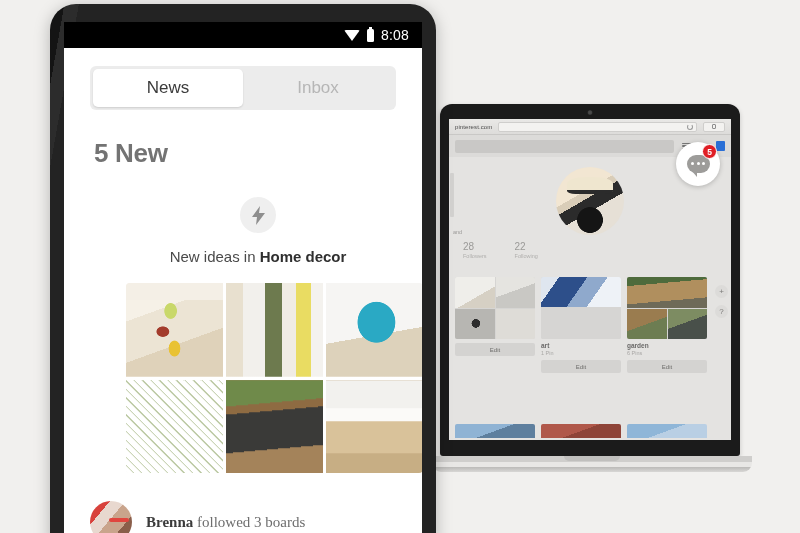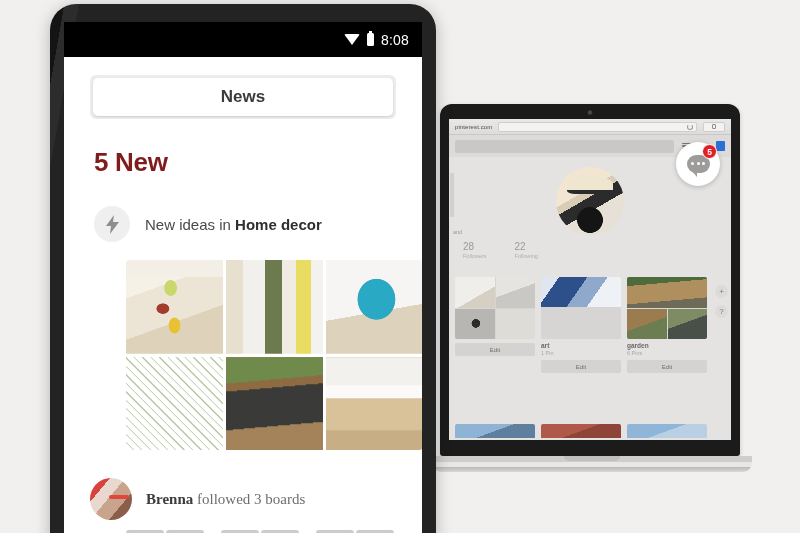--- a/index.html
+++ b/index.html
@@ -129,42 +129,42 @@
     position: absolute; inset: 0;
     background: linear-gradient(100deg,#141414 0 3%, #2c2c2c 3% 6%, #232323 6%);
     border-radius: 26px 26px 0 0;
     box-shadow: 0 3px 16px rgba(0,0,0,.25);
   }
   .pscreen {
     position: absolute; left: 14px; right: 14px; top: 18px; bottom: 0;
     background: #fff; overflow: hidden;
   }
   .statusbar {
-    height: 35px; background: #000; display: flex; align-items: center;
+    height: 26px; background: #000; display: flex; align-items: center;
     justify-content: flex-end; gap: 7px; padding-right: 13px;
   }
   .wifi { width: 0; height: 0; border-left: 8px solid transparent; border-right: 8px solid transparent;
           border-top: 11px solid #fff; border-radius: 2px; }
   .batt { width: 7px; height: 13px; background: #fff; border-radius: 1.5px; position: relative; }
   .batt::before { content: ""; position: absolute; left: 2px; top: -2px; width: 3px; height: 2px; background: #fff; }
   .clock { color: #fff; font-size: 14px; letter-spacing: .2px; }
 
   .tabs {
     margin: 18px 26px 0 26px; height: 44px; background: #ececec; border-radius: 6px;
     display: flex; padding: 3px; position: relative;
   }
   .tab { flex: 1; display: flex; align-items: center; justify-content: center;
          font-size: 17px; border-radius: 5px; }
-  .tab.active { background: #fff; color: #3b3b3b; font-weight: bold;
+  .tab.active { background: #fff; color: #3b3b3b; font-weight: normal;
                 box-shadow: 0 1px 2px rgba(0,0,0,.13); }
   .tab.inactive { color: #b6b6b6; }
 
-  .h-new { margin: 28px 0 0 30px; font-size: 26px; font-weight: bold; color: #7f1d1d; letter-spacing: -.3px; }
-
-  .idea-row { display: flex; align-items: center; gap: 15px; margin: 28px 0 0 30px; }
+  .h-new { margin: 28px 0 0 30px; font-size: 26px; font-weight: bold; color: #737373; letter-spacing: -.3px; }
+
+  .idea-row { display: flex; align-items: center; gap: 15px; margin: 28px 0 0 30px; flex-direction: column; }
   .bolt-circle { width: 36px; height: 36px; border-radius: 50%; background: #efefef;
                  display: flex; align-items: center; justify-content: center; flex: 0 0 auto; }
   .idea-text { font-size: 15px; color: #4a4a4a; }
   .idea-text b { color: #2f2f2f; }
 
   .grid {
     margin: 18px 0 0 62px; width: 297px; height: 190px;
     display: grid; grid-template-columns: 1fr 1fr 1fr; grid-template-rows: 1fr 1fr;
     gap: 3px; border-radius: 4px; overflow: hidden;
   }
@@ -341,20 +341,21 @@
       <div class="pscreen">
 
         <div class="statusbar">
           <span class="wifi"></span>
           <span class="batt"></span>
           <span class="clock">8:08</span>
         </div>
 
         <div class="tabs">
           <div class="tab active">News</div>
+          <div class="tab inactive">Inbox</div>
         </div>
 
         <div class="h-new">5 New</div>
 
         <div class="idea-row">
           <span class="bolt-circle">
             <svg width="15" height="19" viewBox="0 0 15 19" aria-hidden="true">
               <path d="M9 0 L1 11 H6 L5 19 L14 7 H8 Z" fill="#8e8e8e"></path>
             </svg>
           </span>

